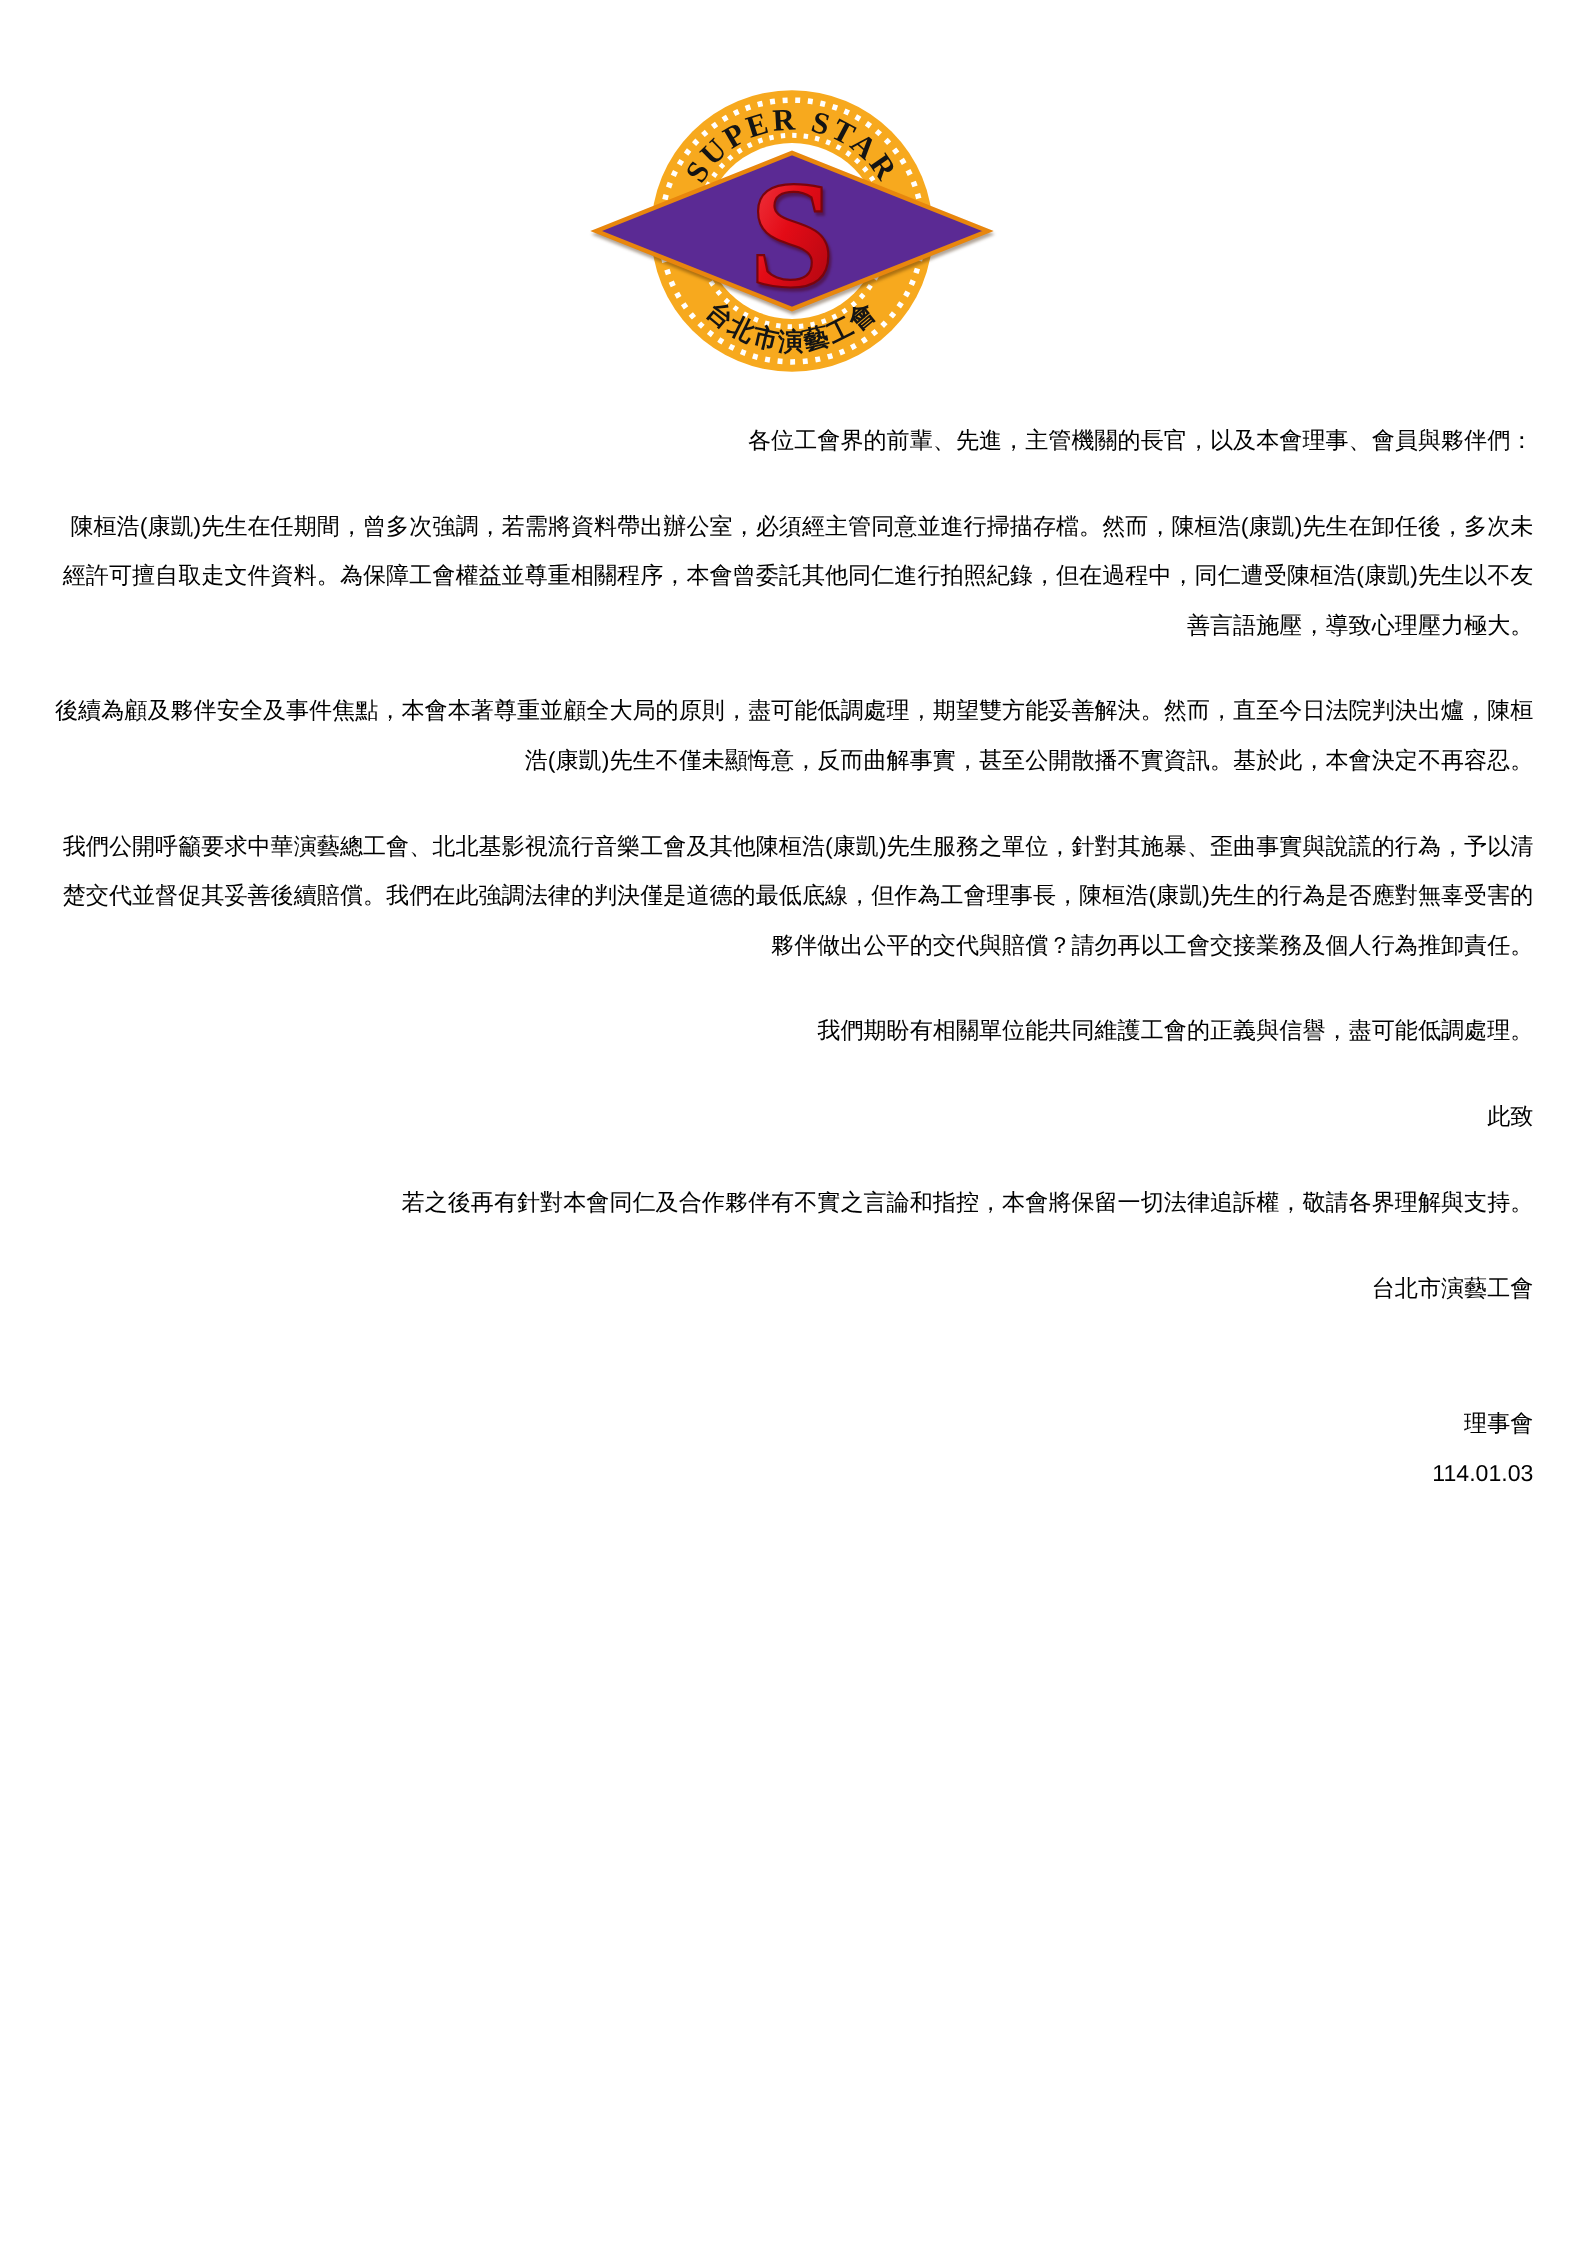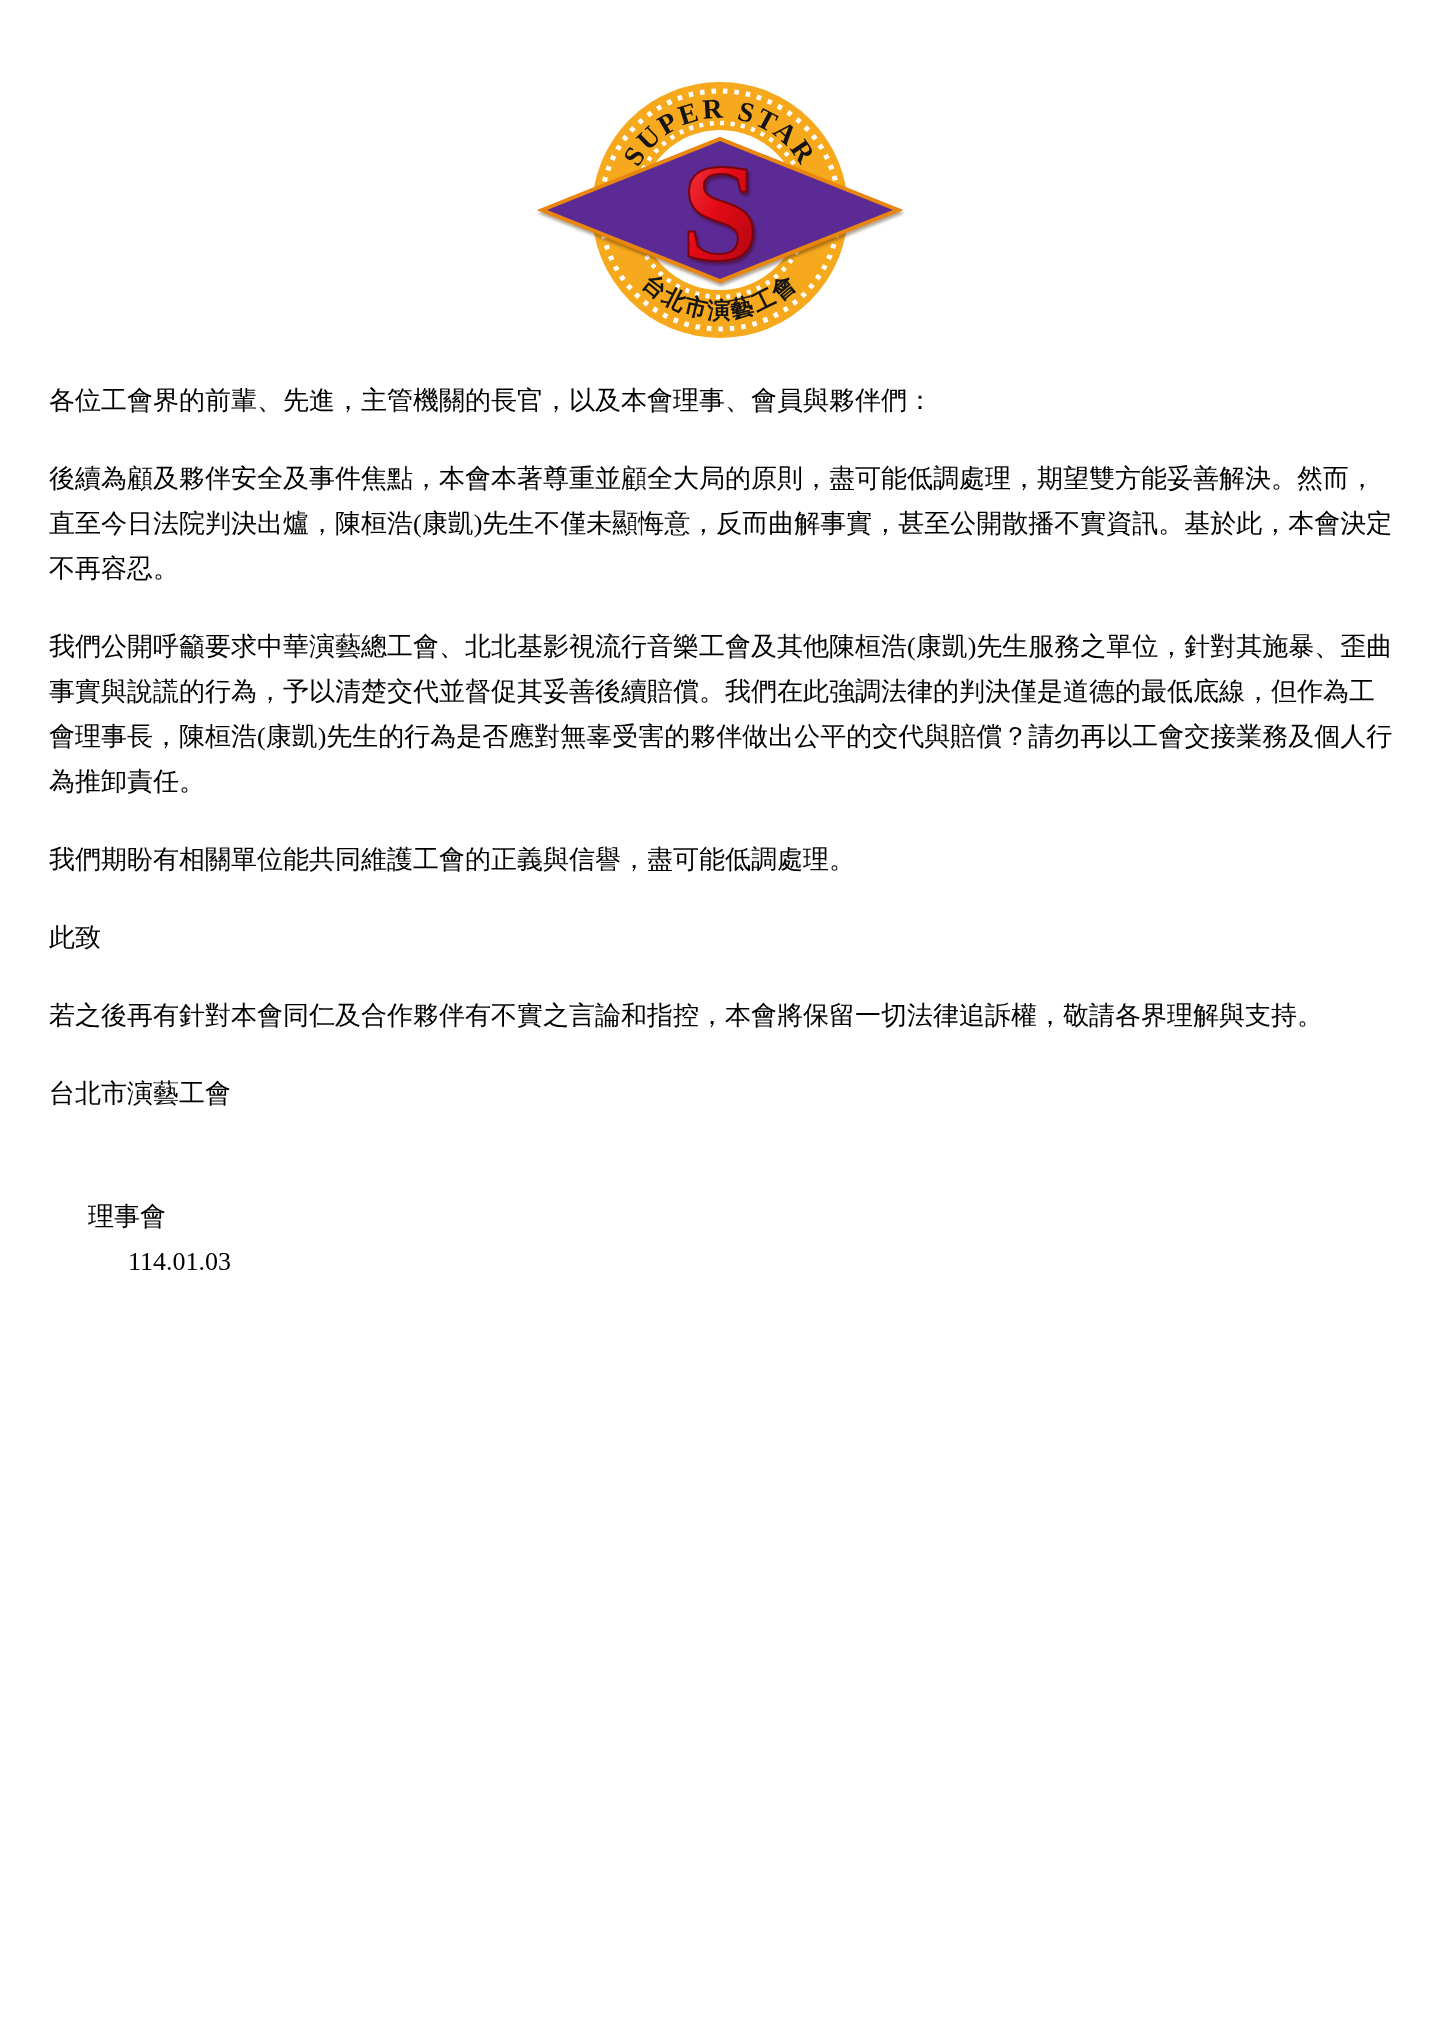--- a/index.html
+++ b/index.html
@@ -41,24 +41,23 @@
     font-family: "Liberation Serif", serif;
     font-weight: bold;
     font-size: 140px;
     stroke: #7a040b;
     stroke-width: 2px;
   }
   .diamond-shadow { filter: drop-shadow(1px 3px 1.5px rgba(60,30,0,0.40)); }
   .s-shadow { filter: drop-shadow(2px 3px 1px rgba(70,0,10,0.45)); }
   .content {
     margin: 18px 46px 0 49px;
-    font-size: 26px;
+    font-size: 21px;
     line-height: 45px;
-    text-align: left;
-    font-family: Liberation Serif, serif;
+    text-align: right;
   }
   .content p {
     margin: 0 0 33px 0;
     white-space: pre-wrap;
   }
   .signoff-date { display: inline-block; margin-left: 40px; }
 </style>
 </head>
 <body>
 
@@ -93,20 +92,21 @@
       <text class="logo-s s-shadow" x="190" y="200" text-anchor="middle" fill="url(#sgrad)">S</text>
 
       <text class="logo-bottom-text">
         <textPath href="#arcBottom" startOffset="50%" text-anchor="middle">台北市演藝工會</textPath>
       </text>
     </svg>
   </div>
 
   <div class="content">
     <p>各位工會界的前輩、先進，主管機關的長官，以及本會理事、會員與夥伴們：</p>
+    <p> 陳桓浩(康凱)先生在任期間，曾多次強調，若需將資料帶出辦公室，必須經主管同意並進行掃描存檔。然而，陳桓浩(康凱)先生在卸任後，多次未經許可擅自取走文件資料。為保障工會權益並尊重相關程序，本會曾委託其他同仁進行拍照紀錄，但在過程中，同仁遭受陳桓浩(康凱)先生以不友善言語施壓，導致心理壓力極大。</p>
     <p>後續為顧及夥伴安全及事件焦點，本會本著尊重並顧全大局的原則，盡可能低調處理，期望雙方能妥善解決。然而，直至今日法院判決出爐，陳桓浩(康凱)先生不僅未顯悔意，反而曲解事實，甚至公開散播不實資訊。基於此，本會決定不再容忍。</p>
     <p>我們公開呼籲要求中華演藝總工會、北北基影視流行音樂工會及其他陳桓浩(康凱)先生服務之單位，針對其施暴、歪曲事實與說謊的行為，予以清楚交代並督促其妥善後續賠償。我們在此強調法律的判決僅是道德的最低底線，但作為工會理事長，陳桓浩(康凱)先生的行為是否應對無辜受害的夥伴做出公平的交代與賠償？請勿再以工會交接業務及個人行為推卸責任。</p>
     <p>我們期盼有相關單位能共同維護工會的正義與信譽，盡可能低調處理。</p>
     <p>此致</p>
 
     <p>若之後再有針對本會同仁及合作夥伴有不實之言論和指控，本會將保留一切法律追訴權，敬請各界理解與支持。</p>
     <p>台北市演藝工會</p>
 
     <p>
       <span>理事會</span>

